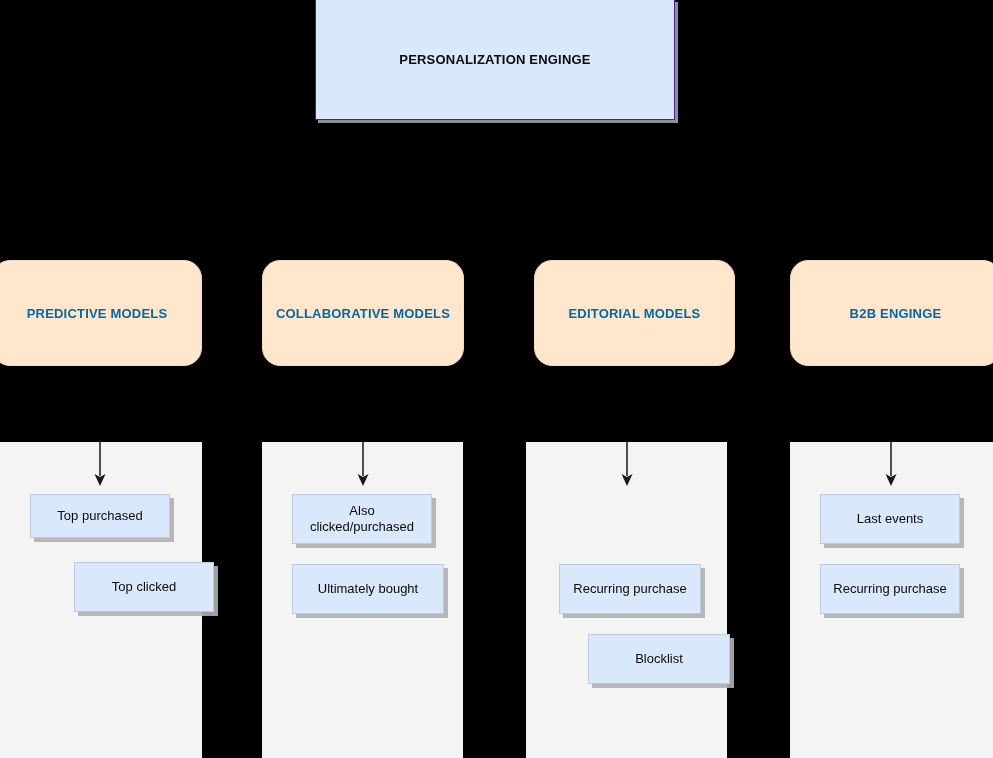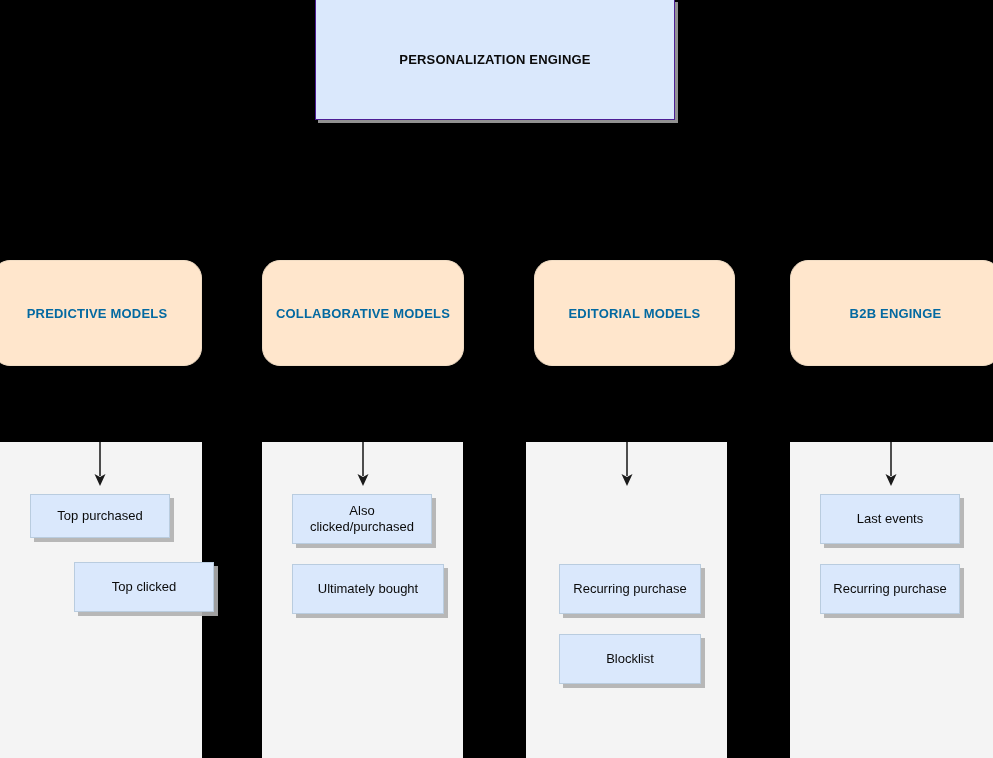--- a/index.html
+++ b/index.html
@@ -171,21 +171,21 @@
   <div class="item-box" style="left:292px; top:494px; width:140px; height:50px;">
     <span class="item-label">Also clicked/purchased</span>
   </div>
   <div class="item-box" style="left:292px; top:564px; width:152px; height:50px;">
     <span class="item-label">Ultimately bought</span>
   </div>
 
   <div class="item-box" style="left:559px; top:564px; width:142px; height:50px;">
     <span class="item-label">Recurring purchase</span>
   </div>
-  <div class="item-box" style="left:559px; top:634px; width:142px; height:50px;">
+  <div class="item-box" style="left:588px; top:634px; width:142px; height:50px;">
     <span class="item-label">Blocklist</span>
   </div>
 
   <div class="item-box" style="left:820px; top:494px; width:140px; height:50px;">
     <span class="item-label">Last events</span>
   </div>
   <div class="item-box" style="left:820px; top:564px; width:140px; height:50px;">
     <span class="item-label">Recurring purchase</span>
   </div>
 

